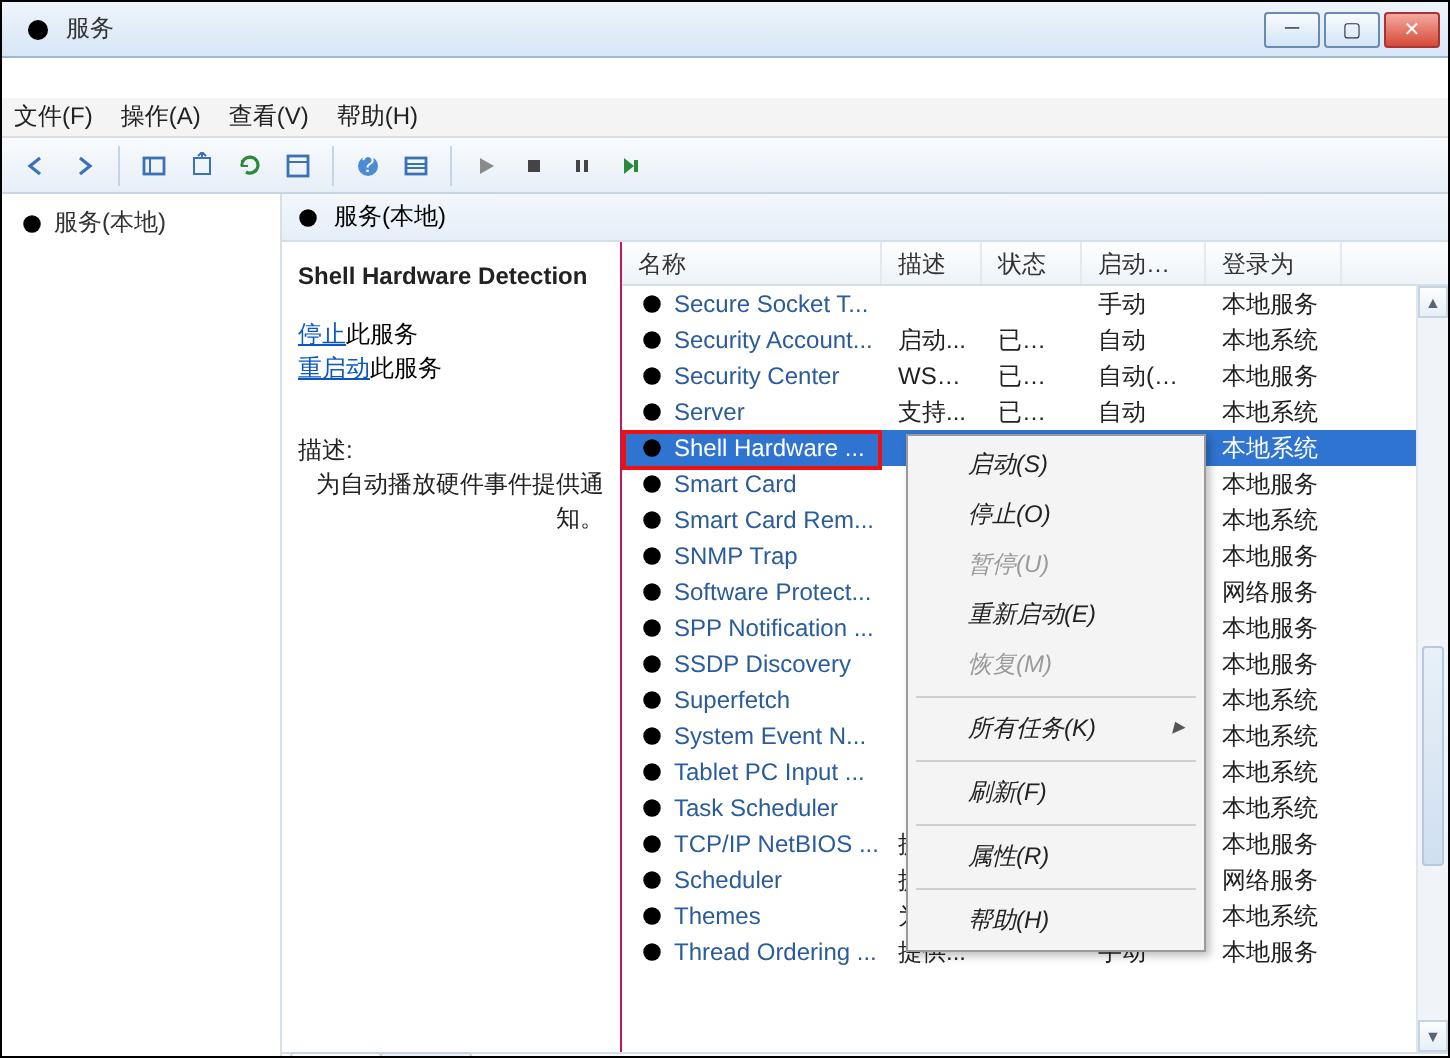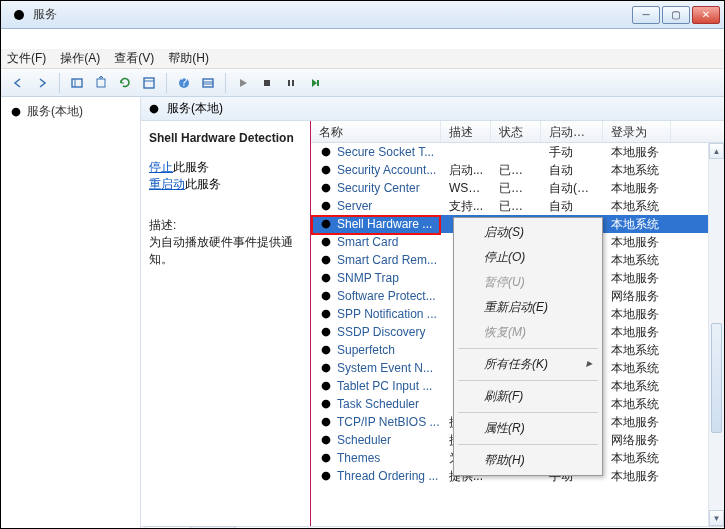--- a/index.html
+++ b/index.html
@@ -24,21 +24,21 @@
 .nav-item { display: flex; align-items: center; gap: 4px; padding: 2px 4px; color: #333; }
 
 .main { flex: 1; display: flex; flex-direction: column; background: #fff; position: relative; }
 .main-header { height: 24px; background: linear-gradient(#f3f7fc,#e5eef8); border-bottom: 1px solid #d5dfe9; display: flex; align-items: center; padding: 0 6px; gap: 6px; }
 .main-body { flex: 1; display: flex; overflow: hidden; }
 
 .detail-pane { width: 170px; padding: 10px 8px; border-right: 1px solid #be185d; }
 .detail-title { font-weight: bold; color: #222; margin-bottom: 14px; }
 .link { color: #0a57c2; text-decoration: underline; cursor: pointer; }
 .detail-desc-label { margin-top: 24px; color: #222; }
-.detail-desc { color: #222; }
+.detail-desc { color: #222; text-align: right; }
 
 .list-pane { flex: 1; overflow: auto; position: relative; }
 .cols { display: flex; height: 22px; background: linear-gradient(#fdfefe,#eef3f8); border-bottom: 1px solid #d5dfe9; position: sticky; top: 0; }
 .col { border-right: 1px solid #e3e9f0; padding: 3px 8px; color: #333; overflow: hidden; white-space: nowrap; text-overflow: ellipsis; }
 .c-name { width: 130px; }
 .c-desc { width: 50px; }
 .c-status { width: 50px; }
 .c-start { width: 62px; }
 .c-logon { width: 68px; }
 

